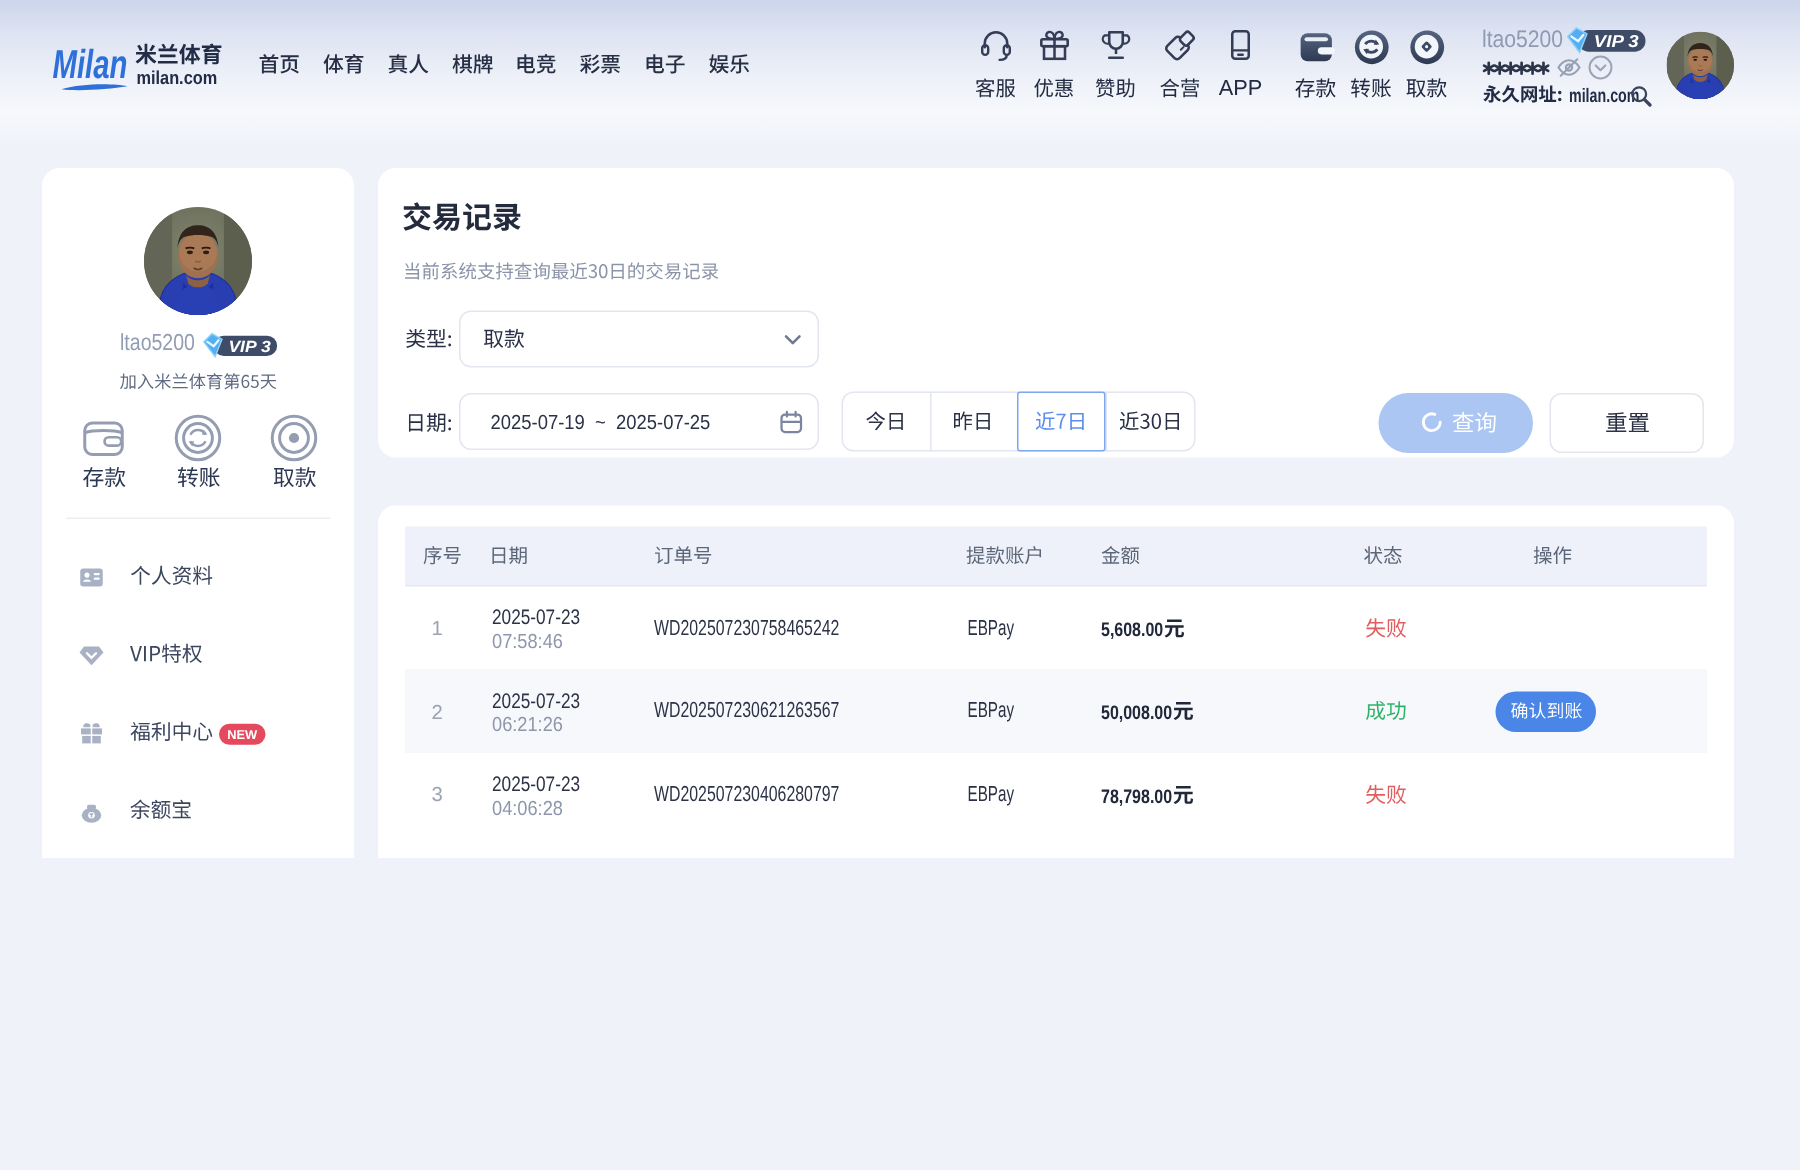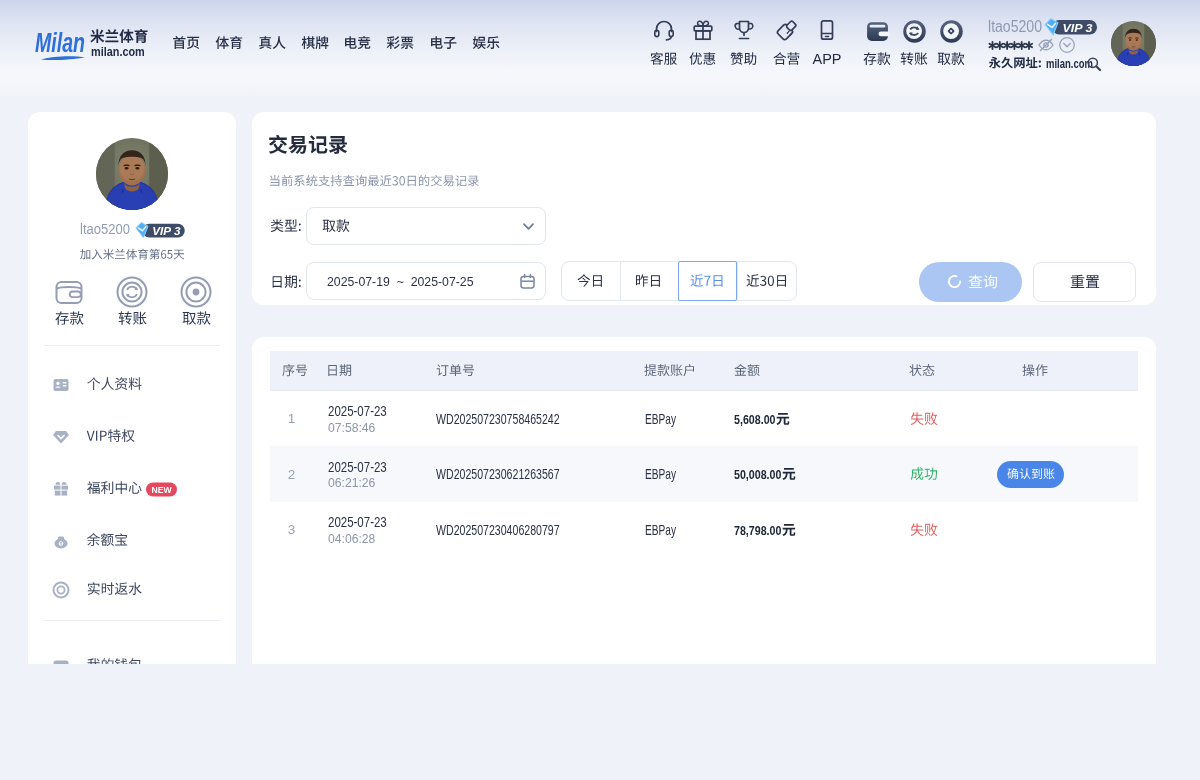--- a/index.html
+++ b/index.html
@@ -1,12 +1,12 @@
 <!DOCTYPE html>
-<html><head><meta charset="utf-8"><title>t</title><style>*{margin:0;padding:0;box-sizing:border-box}html,body{width:1200px;height:780px;overflow:hidden;background:#eff2f9;font-family:'Liberation Sans',sans-serif}#page{position:relative;width:1200px;height:664px;background:#eff2f9;overflow:hidden}.abs{position:absolute}.card{position:absolute;background:#fff;border-radius:12px}</style></head><body>
+<html><head><meta charset="utf-8"><title>t</title><style>*{margin:0;padding:0;box-sizing:border-box}html,body{width:1200px;height:780px;overflow:hidden;background:#eff2f9;font-family:'Liberation Sans',sans-serif}#page{position:relative;width:1200px;height:572px;background:#eff2f9;overflow:hidden}.abs{position:absolute}.card{position:absolute;background:#fff;border-radius:12px}</style></head><body>
 <div id="page">
     <div class="abs" style="left:0;top:0;width:1200px;height:96px;background:linear-gradient(180deg,#ccd5eb 0%,#dde3f2 22%,#eef1f8 55%,#f6f8fc 78%,#f1f3fa 100%)"></div>
     <svg class="abs" style="left:34px;top:22px" width="135" height="48" viewBox="0 0 135 48">
 <text x="1" y="30" font-family="Liberation Sans, sans-serif" font-size="27" font-weight="bold" font-style="italic" fill="#2e6fd9" textLength="50" lengthAdjust="spacingAndGlyphs">Milan</text>
 <path d="M7 37.5 C 20 33.5, 42 33.5, 51 35.5 C 39 37.5, 18 39, 7 37.5 Z" fill="#2e6fd9"></path>
 </svg>
     <div style="position:absolute;left:90px;top:27.1px">
       <svg width="58" height="19" viewBox="0 -14.6 58 19.0" style="display:block">
         <path fill="#232c47" d="M11.4 -11.8C11.0 -10.6 10.2 -9.1 9.5 -8.1L11.0 -7.4C11.7 -8.3 12.6 -9.7 13.4 -11.0ZM1.4 -11.0C2.2 -9.9 3.0 -8.5 3.2 -7.6L5.0 -8.4C4.6 -9.3 3.8 -10.7 3.0 -11.7ZM6.4 -12.4V-6.9H0.7V-5.2H5.2C4.0 -3.4 2.1 -1.6 0.4 -0.6C0.8 -0.3 1.3 0.4 1.6 0.8C3.4 -0.3 5.1 -2.0 6.4 -4.0V1.3H8.2V-4.0C9.5 -2.1 11.3 -0.4 13.0 0.8C13.3 0.3 13.9 -0.4 14.3 -0.8C12.5 -1.7 10.7 -3.4 9.5 -5.2H13.9V-6.9H8.2V-12.4Z M16.6 -5.2V-3.5H27.0V-5.2ZM15.3 -1.0V0.7H28.4V-1.0ZM15.7 -9.3V-7.5H28.1V-9.3H24.9C25.4 -10.0 25.9 -11.0 26.4 -11.9L24.6 -12.4C24.3 -11.4 23.6 -10.2 23.0 -9.3H19.5L20.7 -9.9C20.4 -10.6 19.7 -11.6 19.1 -12.4L17.6 -11.7C18.2 -10.9 18.8 -10.0 19.1 -9.3Z M32.4 -12.4C31.8 -10.3 30.6 -8.2 29.4 -6.9C29.7 -6.4 30.2 -5.5 30.4 -5.0C30.7 -5.4 31.0 -5.8 31.2 -6.2V1.3H32.9V-9.0C33.4 -9.9 33.8 -10.9 34.1 -11.8ZM33.8 -9.8V-8.1H36.6C35.8 -5.8 34.5 -3.5 33.0 -2.2C33.4 -1.9 33.9 -1.3 34.2 -0.8C34.7 -1.3 35.1 -1.9 35.5 -2.5V-1.2H37.5V1.2H39.2V-1.2H41.1V-2.4C41.5 -1.9 41.9 -1.3 42.3 -0.9C42.6 -1.3 43.2 -2.0 43.6 -2.2C42.2 -3.6 40.9 -5.9 40.0 -8.1H43.2V-9.8H39.2V-12.3H37.5V-9.8ZM37.5 -2.7H35.7C36.4 -3.8 37.0 -5.1 37.5 -6.4ZM39.2 -2.7V-6.6C39.7 -5.2 40.3 -3.8 41.0 -2.7Z M54.1 -4.8V-4.1H48.2V-4.8ZM46.4 -6.3V1.3H48.2V-1.0H54.1V-0.4C54.1 -0.1 54.0 -0.1 53.7 -0.1C53.4 -0.0 52.2 -0.0 51.2 -0.1C51.5 0.3 51.7 0.9 51.8 1.3C53.2 1.3 54.2 1.3 54.9 1.1C55.6 0.9 55.8 0.5 55.8 -0.4V-6.3ZM48.2 -2.9H54.1V-2.2H48.2ZM49.9 -12.1 50.4 -11.2H44.6V-9.6H47.7C47.2 -9.2 46.7 -8.9 46.5 -8.8C46.2 -8.5 45.8 -8.4 45.5 -8.3C45.7 -7.8 46.0 -6.9 46.1 -6.6C46.7 -6.8 47.6 -6.8 54.7 -7.2C55.1 -6.9 55.3 -6.6 55.6 -6.4L57.1 -7.4C56.4 -8.0 55.3 -8.9 54.4 -9.6H57.6V-11.2H52.4C52.2 -11.6 51.9 -12.2 51.6 -12.6ZM52.4 -9.3 53.2 -8.6 48.7 -8.4C49.3 -8.8 49.8 -9.2 50.3 -9.6H53.0Z"></path>
       </svg>

